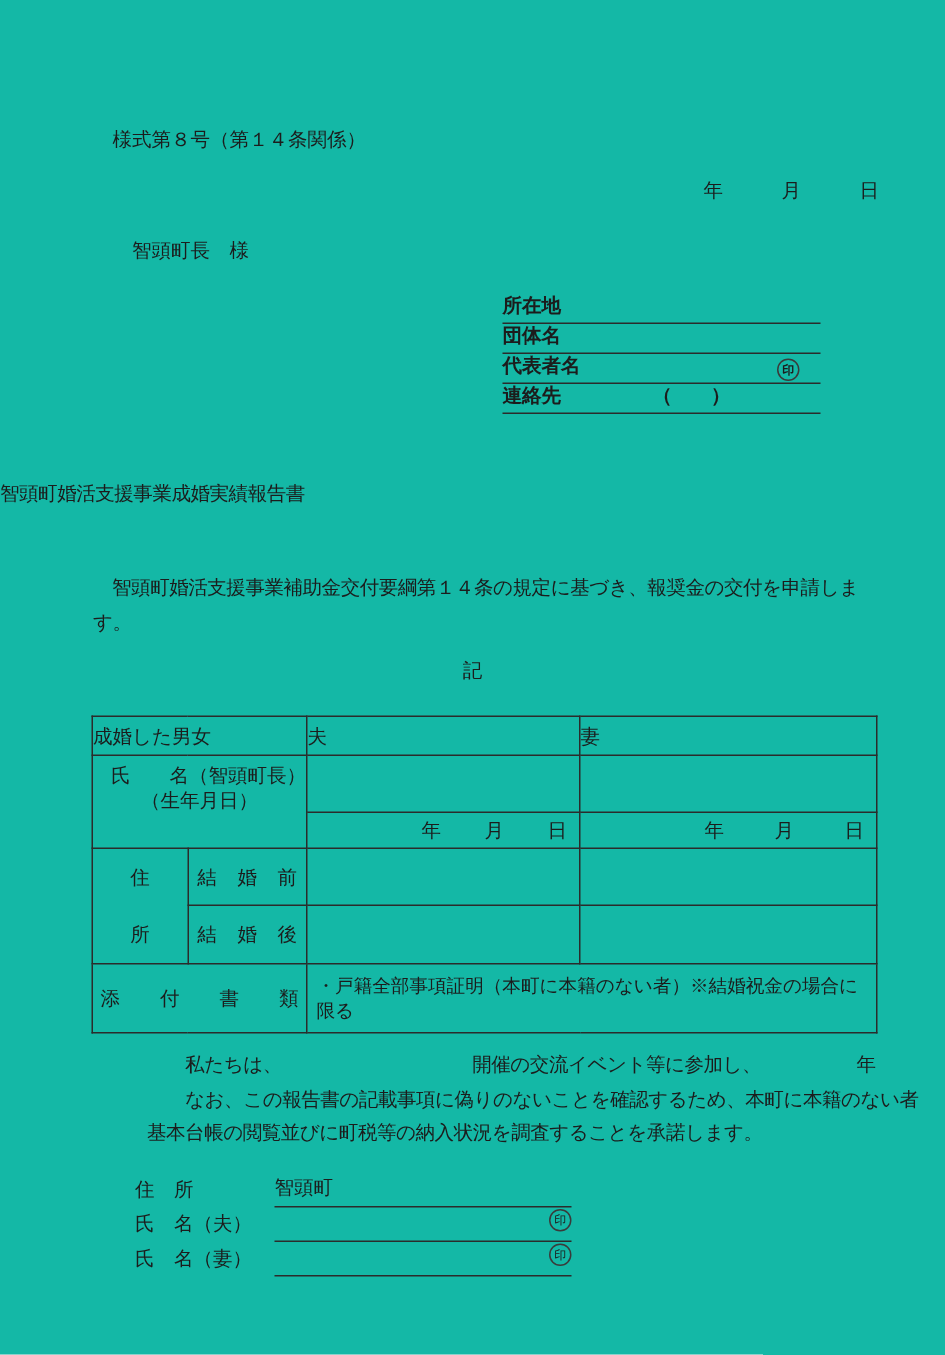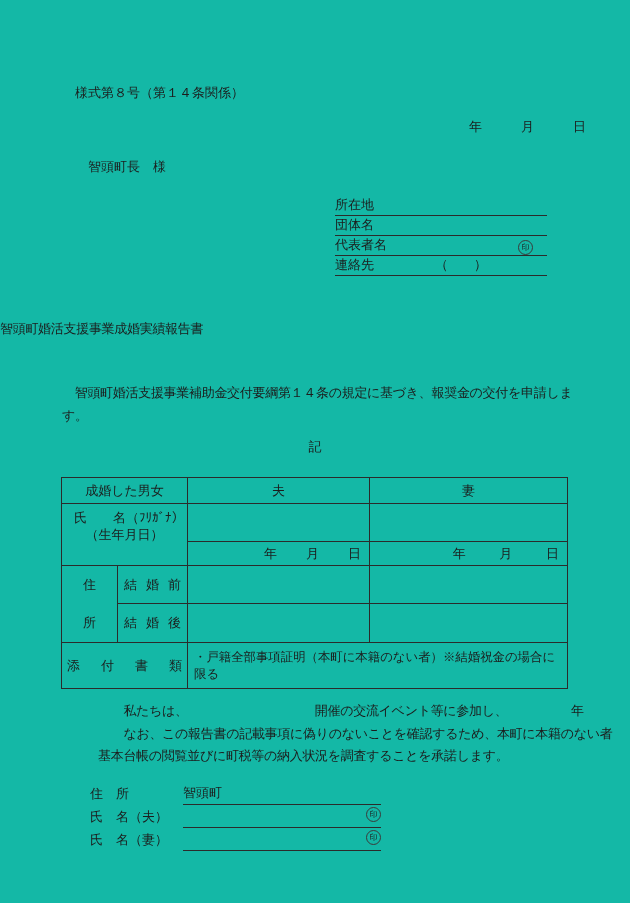--- a/index.html
+++ b/index.html
@@ -14,21 +14,21 @@
     font-size: 13px;
     overflow: hidden;
   }
   .abs { position: absolute; }
   .pre { white-space: pre; }
 
   .form-number { left: 75px; top: 84px; }
   .date-line { right: 44px; top: 118px; white-space: pre; }
   .addressee { left: 88px; top: 158px; }
 
-  .applicant { left: 335px; top: 196px; width: 212px; }
+  .applicant { left: 335px; top: 196px; width: 212px; font-weight: bold; }
   .applicant-row {
     position: relative;
     height: 19px;
     line-height: 18px;
     border-bottom: 1px solid #2b2b2b;
   }
   .applicant-center { position: absolute; left: 100px; top: 0; white-space: pre; }
   .applicant-seal { position: absolute; right: 14px; top: 2px; }
 
   .seal {
@@ -51,21 +51,20 @@
     position: absolute;
     left: 61px; top: 477px;
     border-collapse: collapse;
     table-layout: fixed;
   }
   .main-table td {
     border: 1px solid #2b2b2b;
     padding: 0;
     font-size: 13px;
     vertical-align: middle;
-    text-align: center;
     overflow: hidden;
   }
   td.h25 { height: 25px; }
   td.h37 { height: 37px; }
   td.h23 { height: 23px; }
   td.h38 { height: 38px; }
   td.h45 { height: 45px; }
   td.h60 { height: 60px; }
   td.h76 { height: 76px; }
 
@@ -160,21 +159,21 @@
         <col style="width:198px">
     </colgroup>
     <tbody>
         <tr>
       <td class="h25" colspan="2">成婚した男女</td>
       <td class="h25">夫</td>
       <td class="h25">妻</td>
     </tr>
     <tr>
       <td class="h60 name-label-cell" colspan="2" rowspan="2">
-        <div class="name-label-line1 pre">氏　　名（ﾌﾘｶﾞﾅ）</div>
+        <div class="name-label-line1 pre">氏　　名（智頭町長）</div>
         <div class="name-label-line2">（生年月日）</div>
       </td>
       <td class="h37"></td>
       <td class="h37"></td>
     </tr>
     <tr>
       <td class="h23">
         <div class="date-inner">
           <span>年</span>
           <span>月</span>

